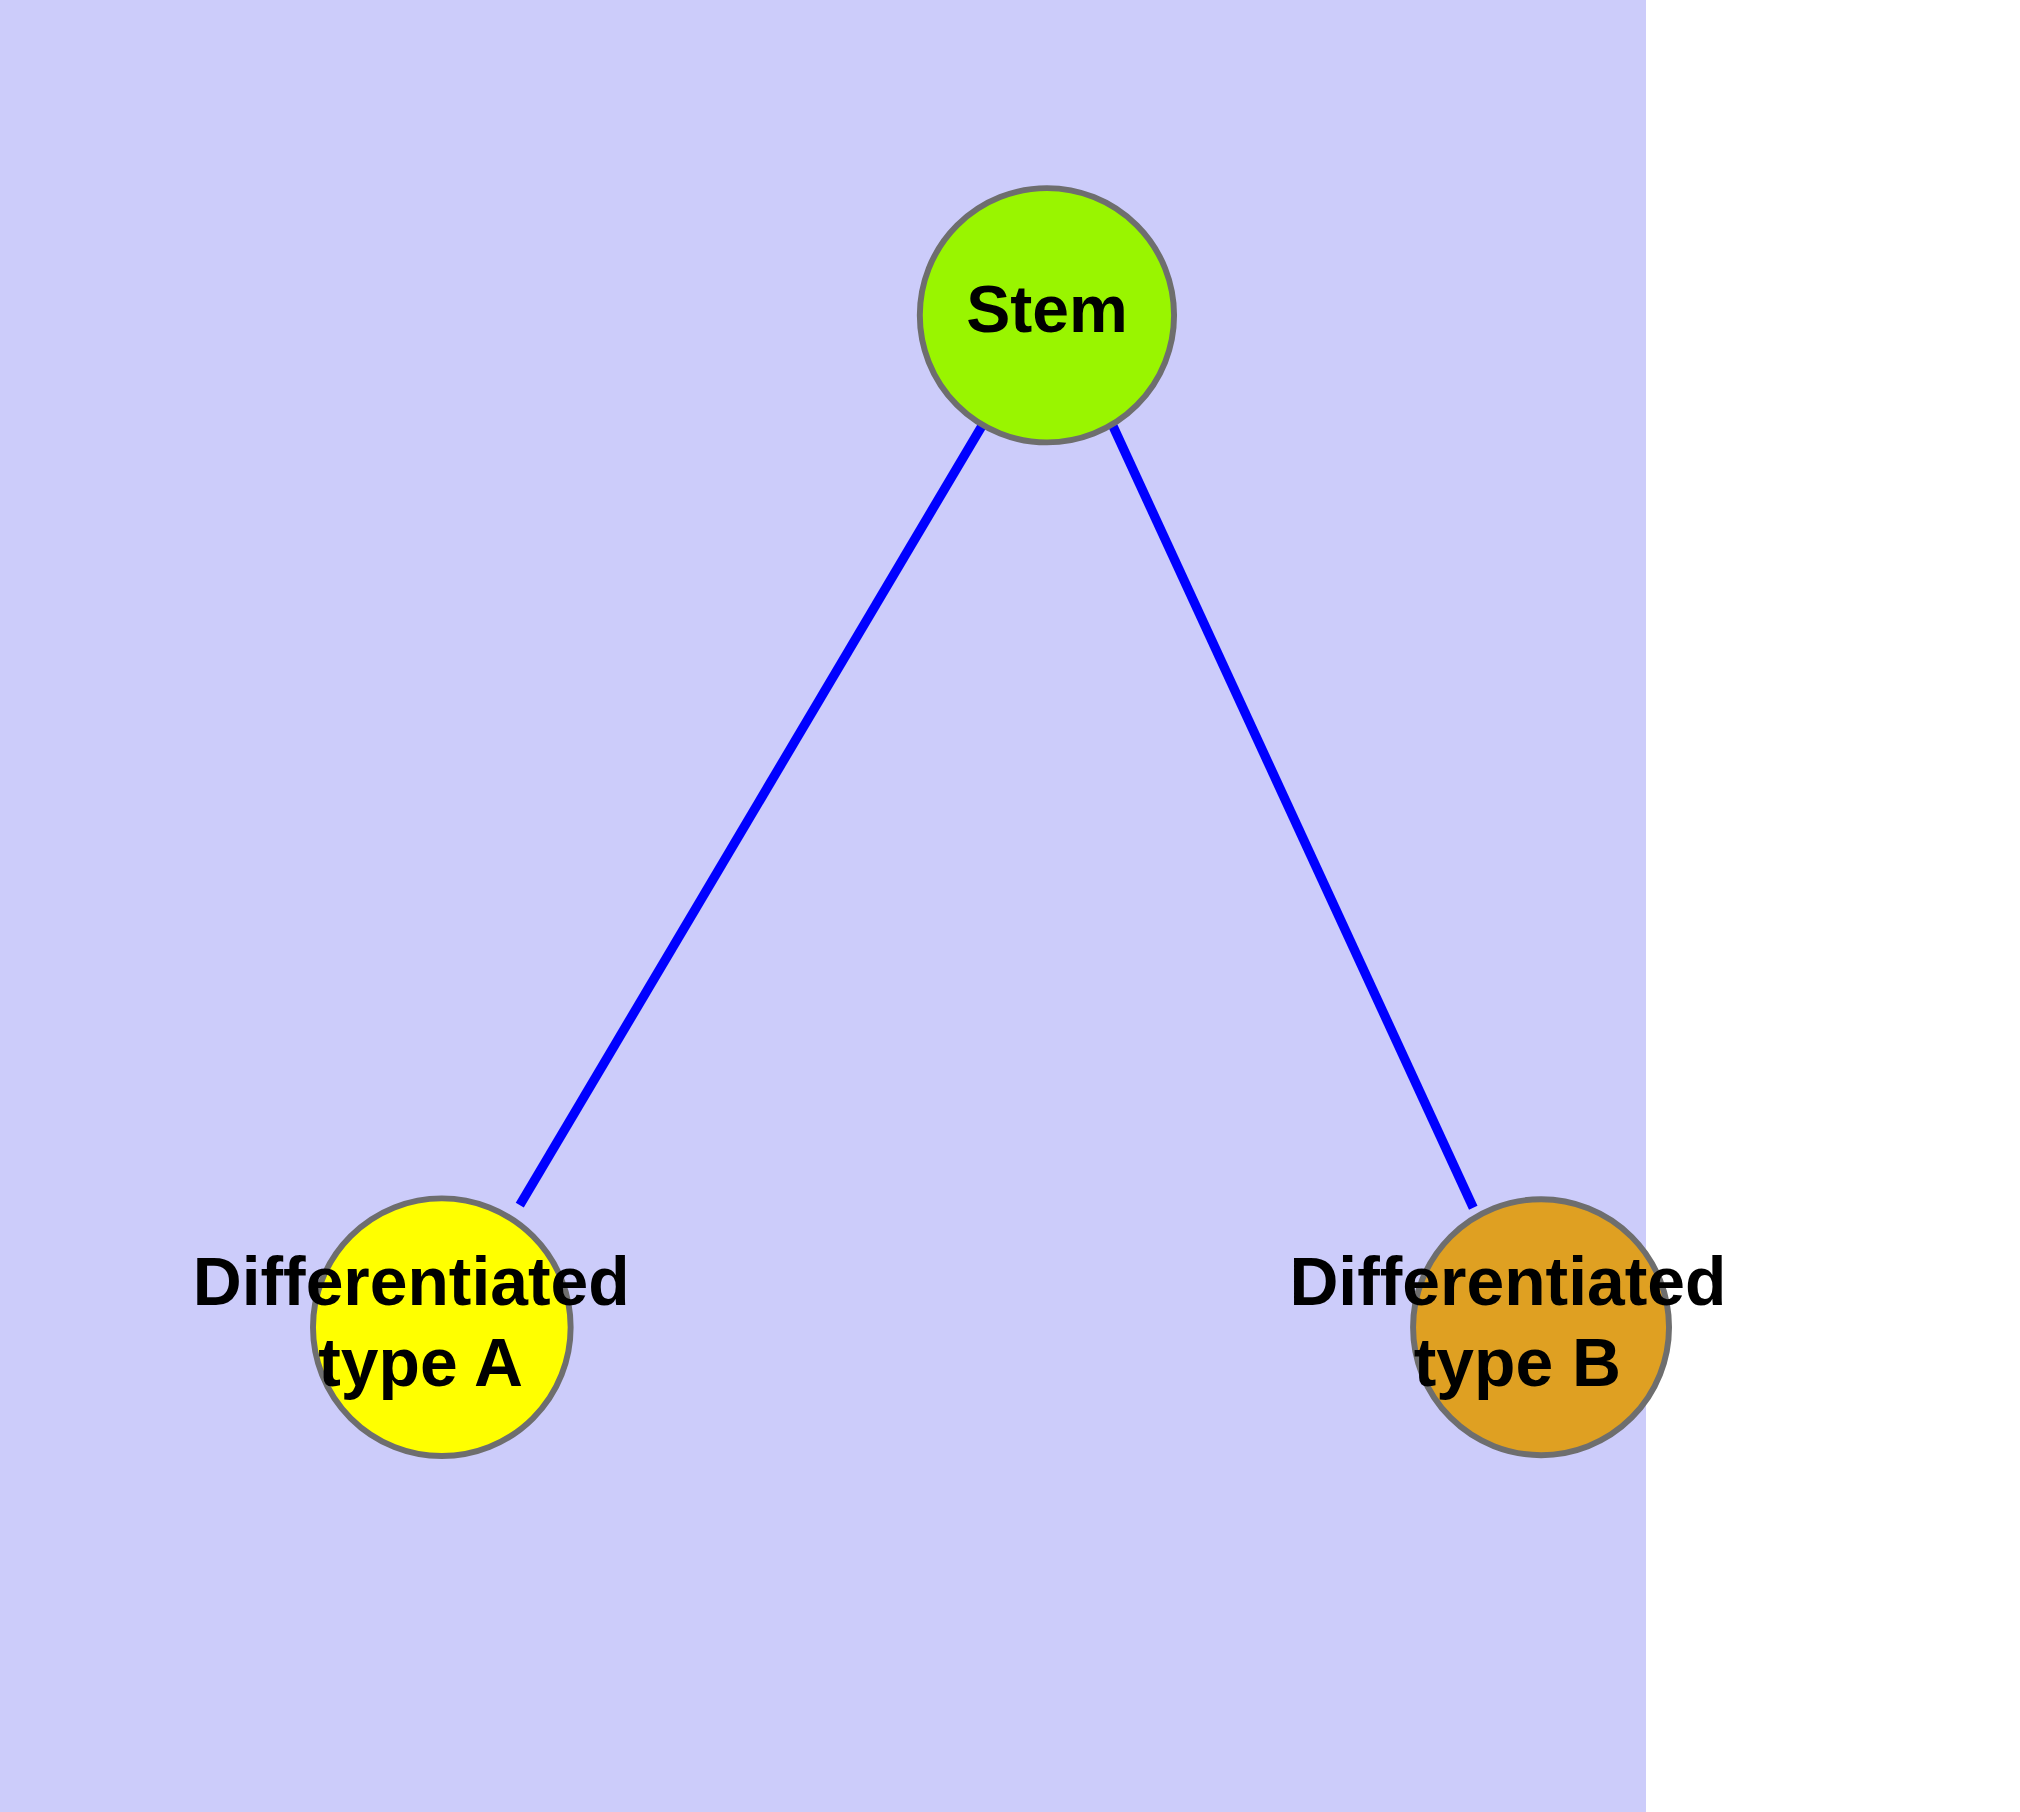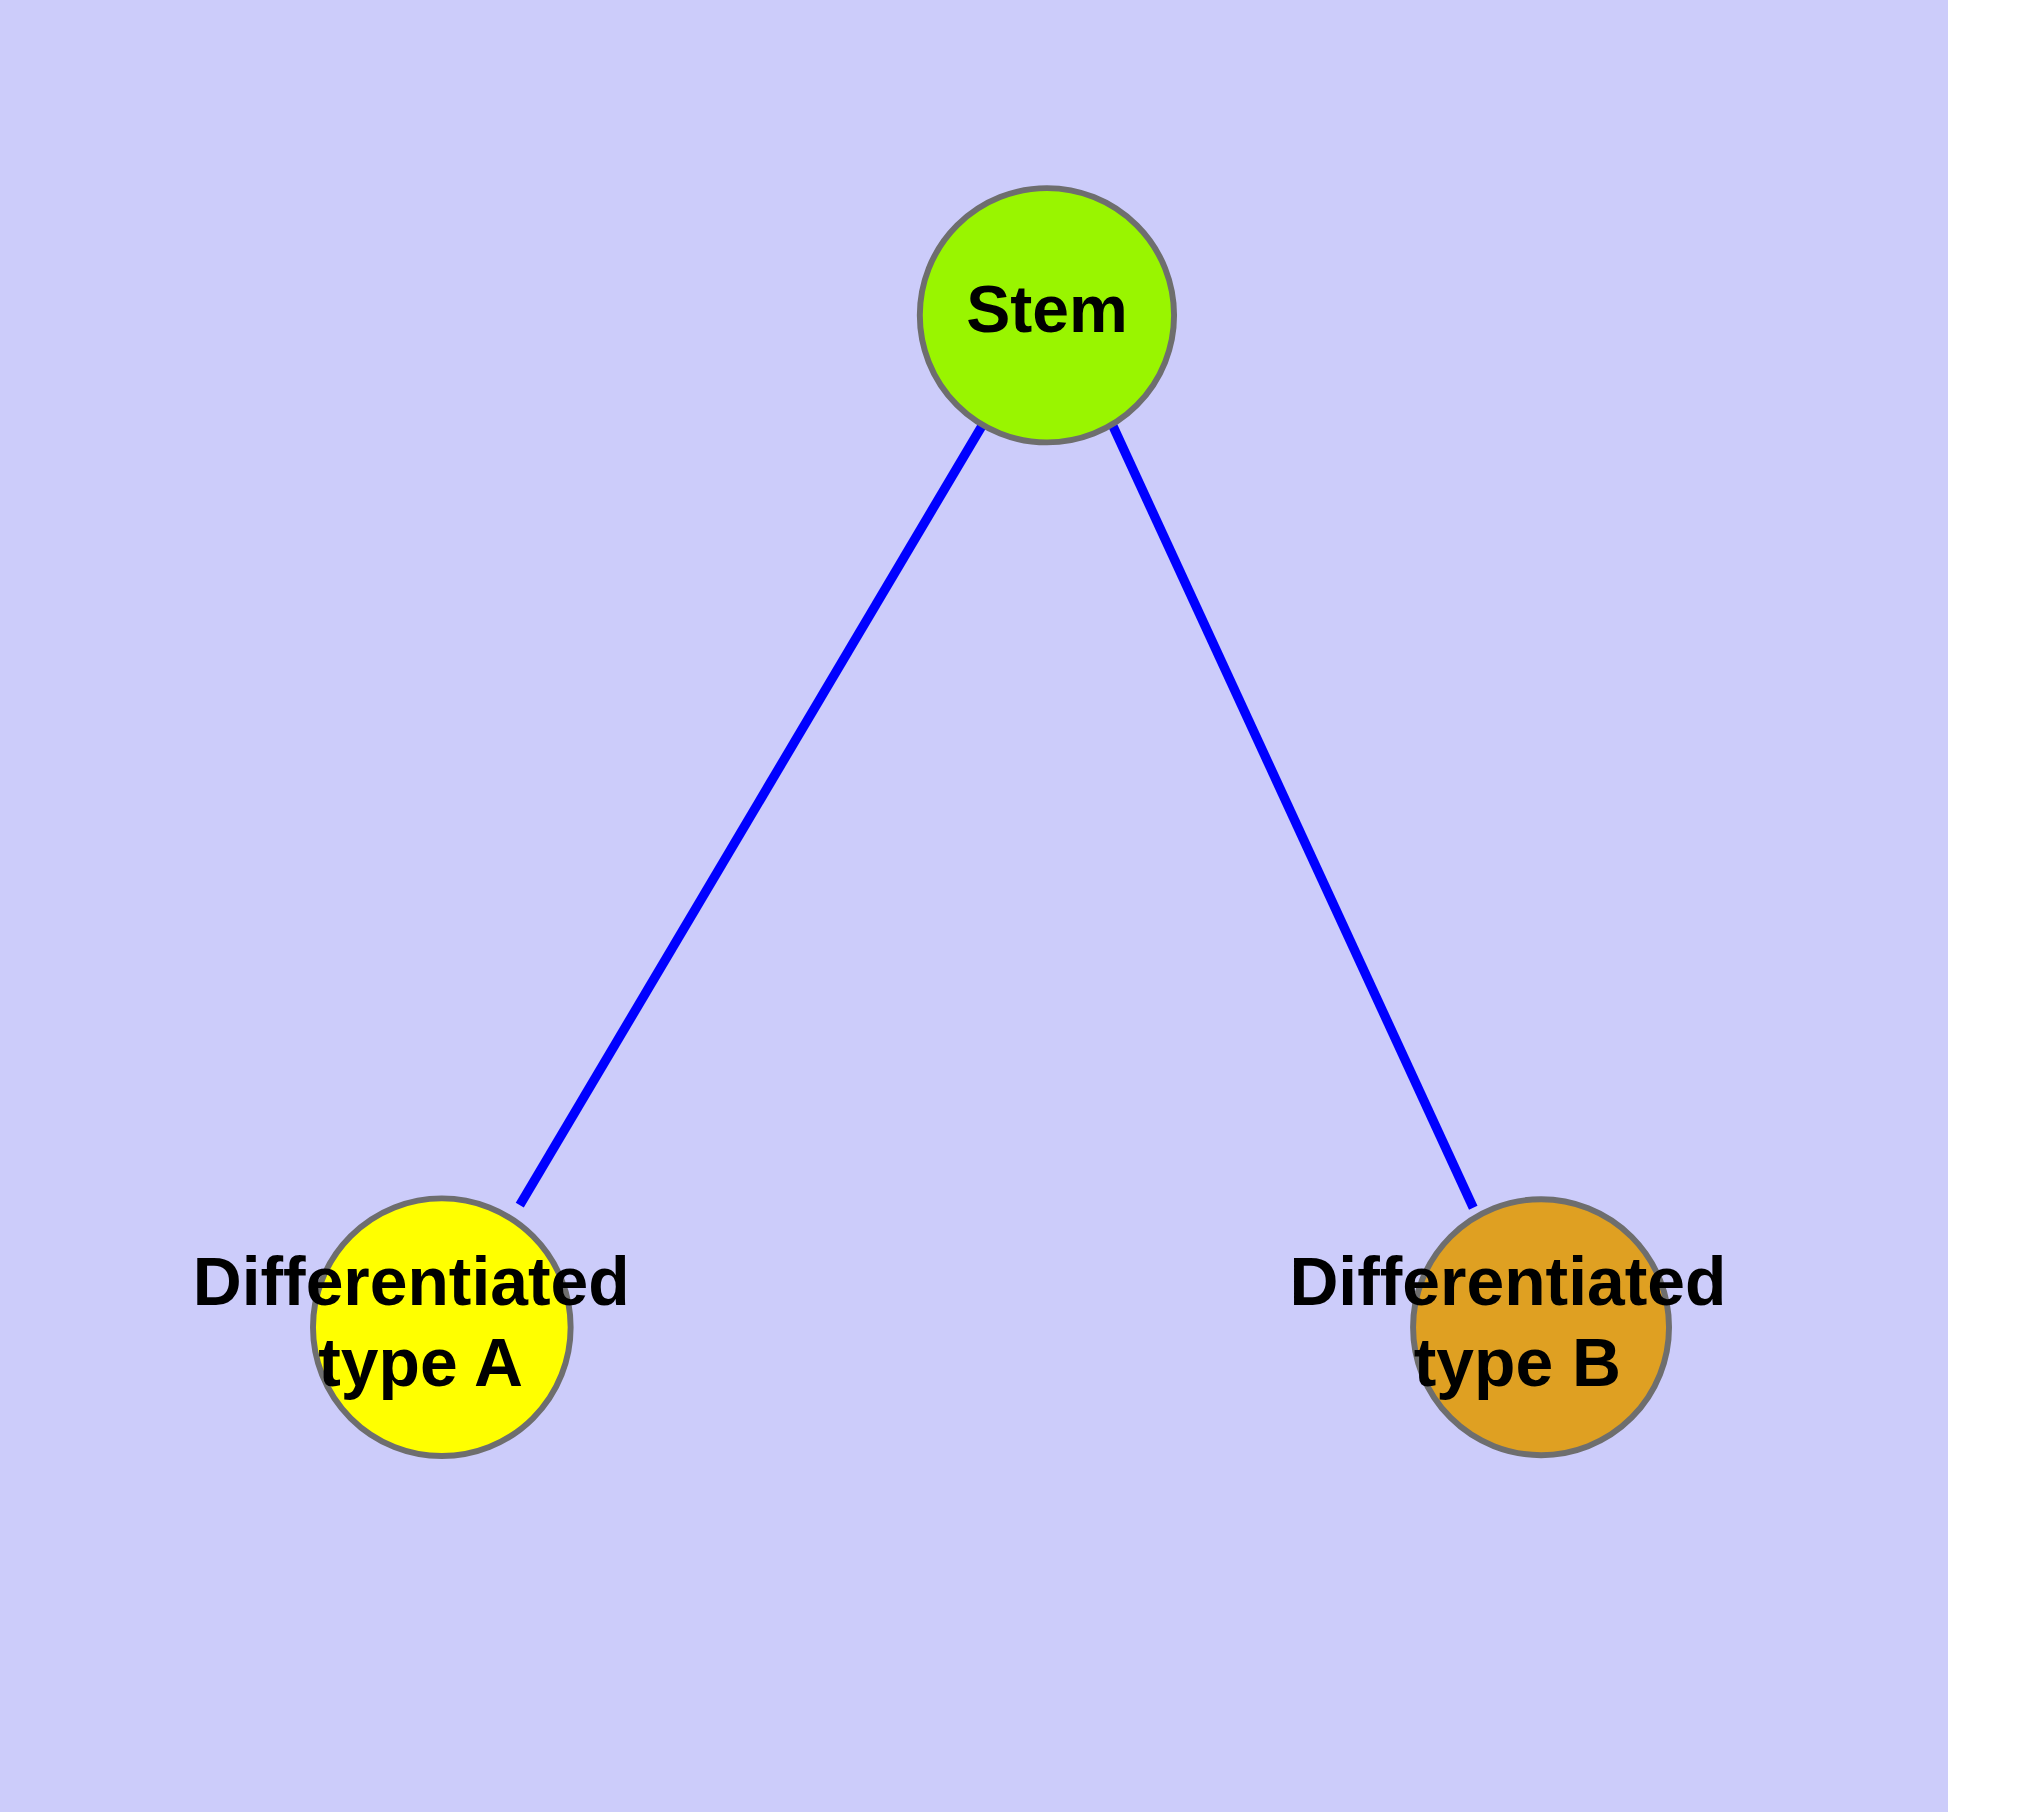--- a/index.html
+++ b/index.html
@@ -7,21 +7,21 @@
     padding: 0;
   }
   body {
     width: 2021px;
     height: 1812px;
     overflow: hidden;
     font-family: "Liberation Sans", sans-serif;
   }
   #canvas {
     position: relative;
-    width: 1948px;
+    width: 1646px;
     height: 1812px;
     background: #ccccfa;
   }
   #graph-svg {
     position: absolute;
     top: 0;
     left: 0;
     width: 2021px;
     height: 1812px;
   }

